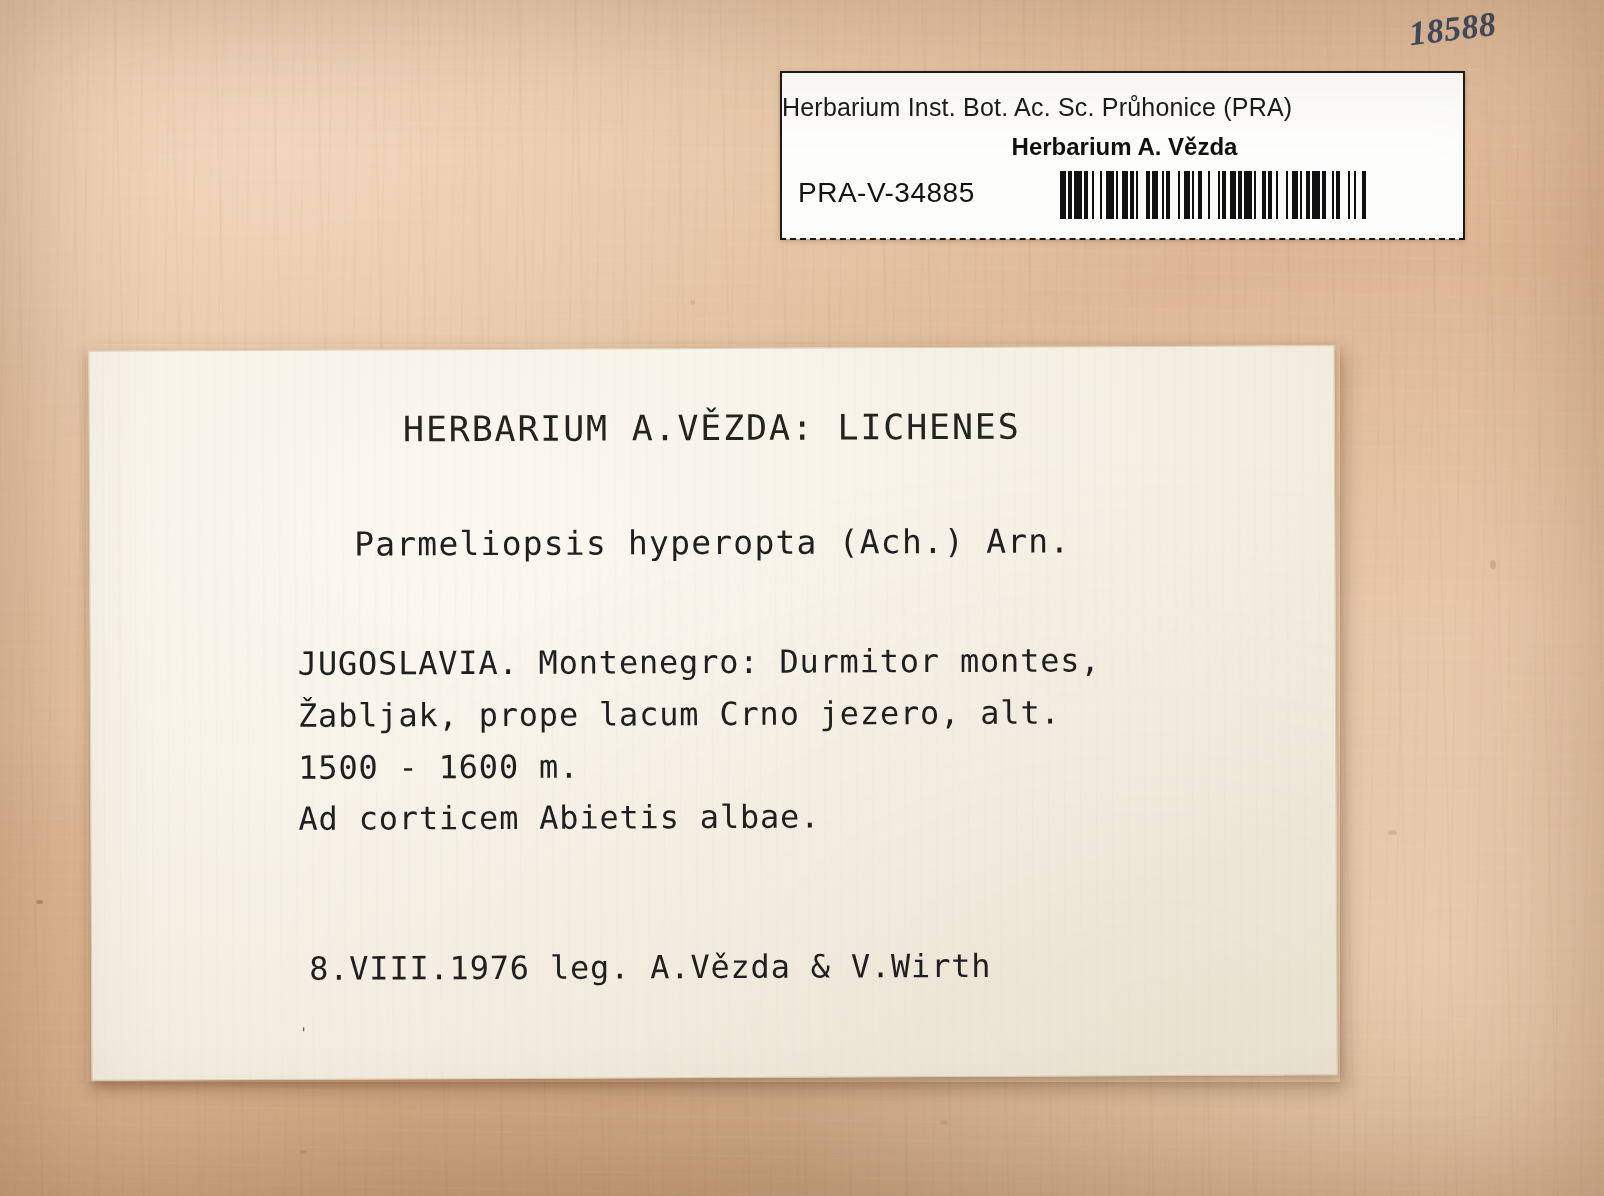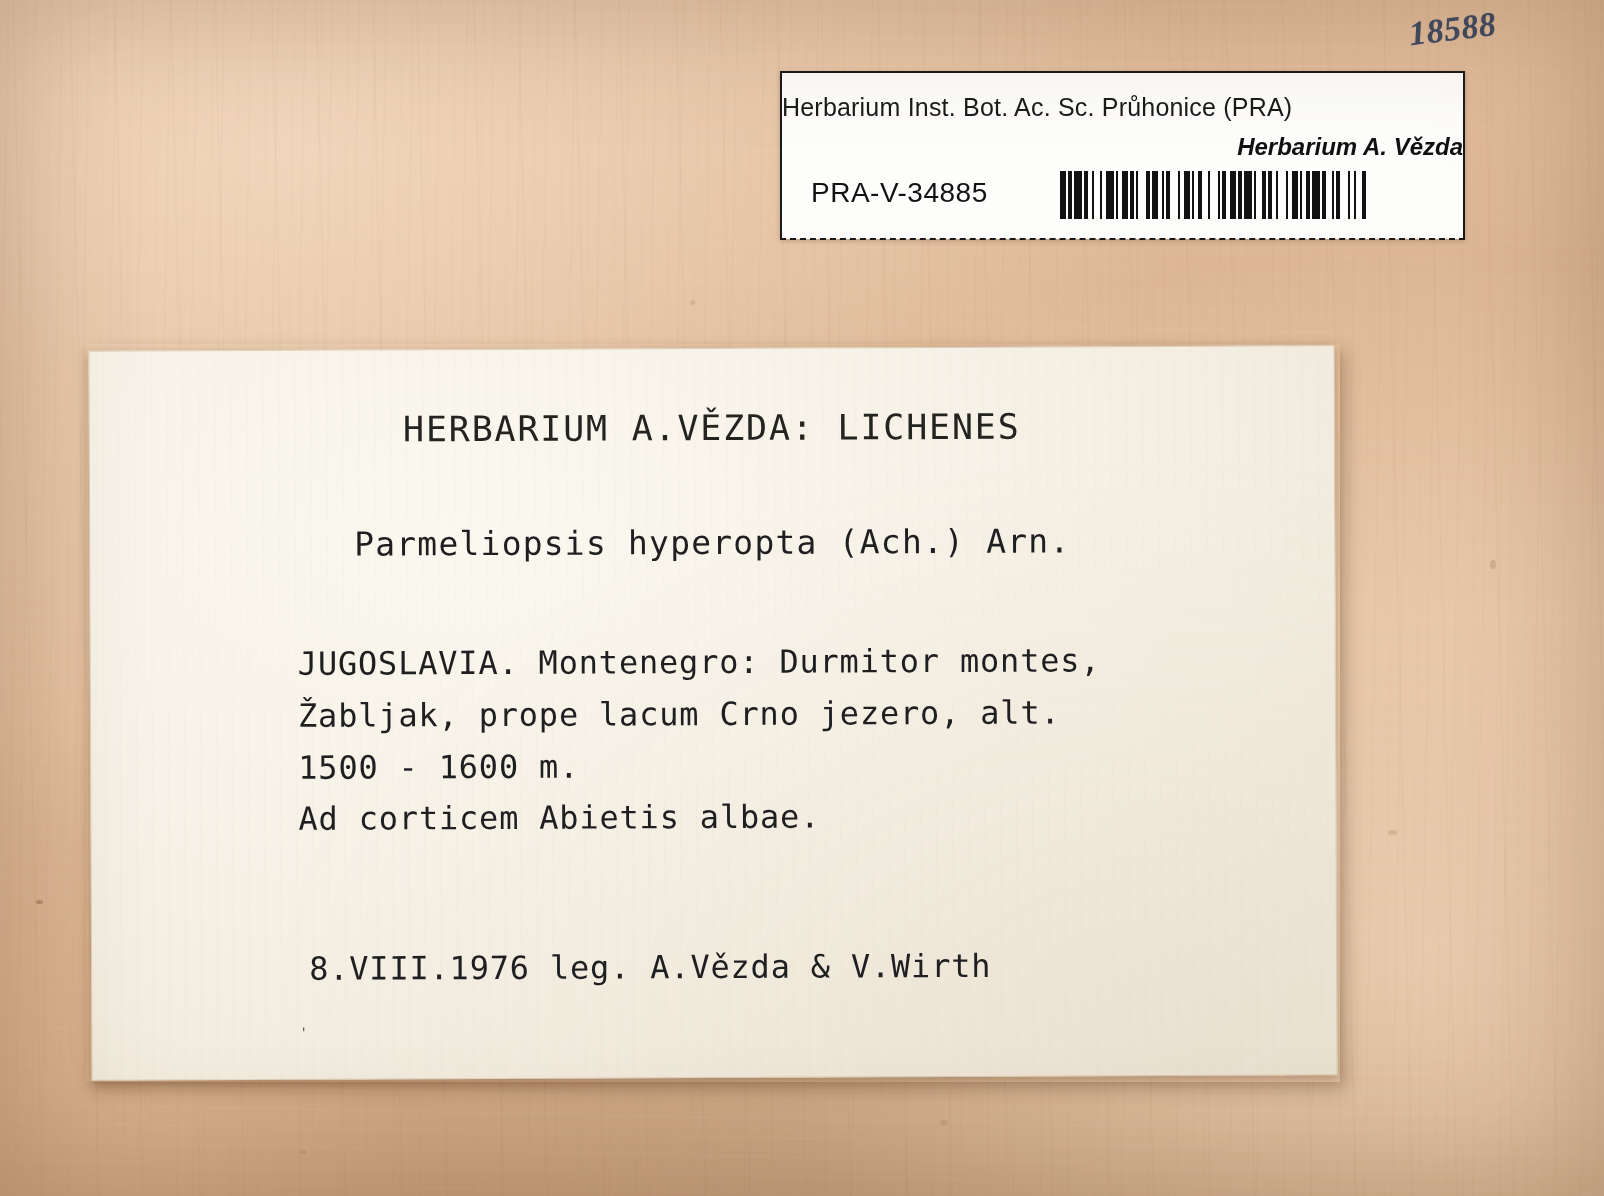--- a/index.html
+++ b/index.html
@@ -122,29 +122,28 @@
     top: 20px;
     text-align: left;
     font-size: 25px;
     color: #1b1b1b;
     letter-spacing: 0.2px;
   }
   .bl-line2 {
     position: absolute;
     left: 4px; right: 0;
     top: 60px;
-    text-align: right;
+    text-align: center;
     font-size: 24px;
     font-weight: bold;
     color: #111;
-    font-style: italic;
   }
   .bl-accession {
     position: absolute;
-    left: 29px;
+    left: 16px;
     top: 104px;
     font-size: 28px;
     color: #121212;
     letter-spacing: 0.5px;
   }
   .barcode-box {
     position: absolute;
     left: 278px;
     top: 98px;
     width: 388px;

